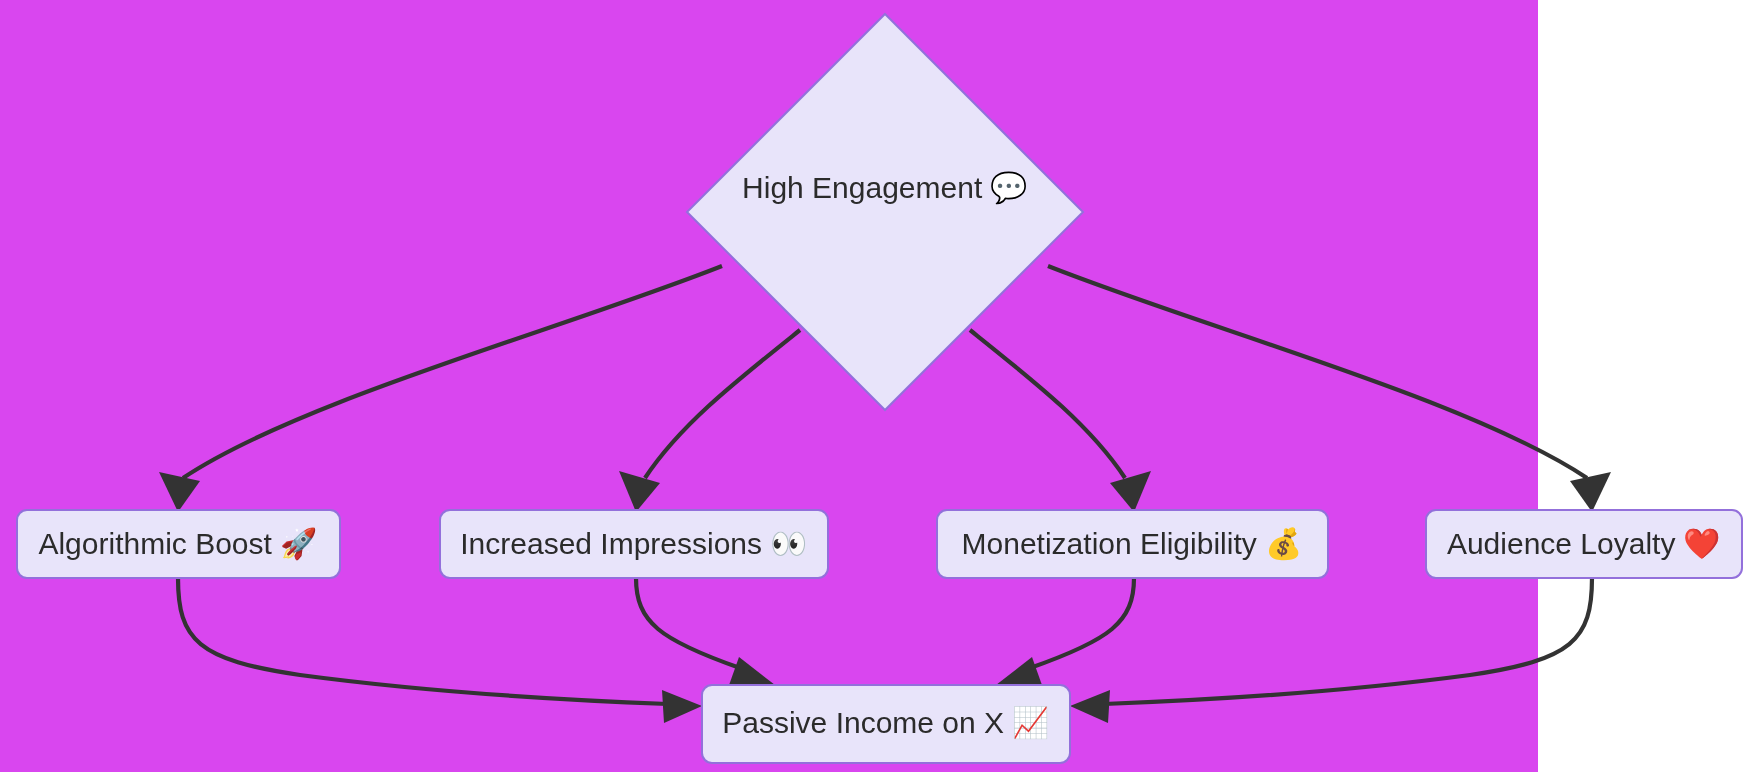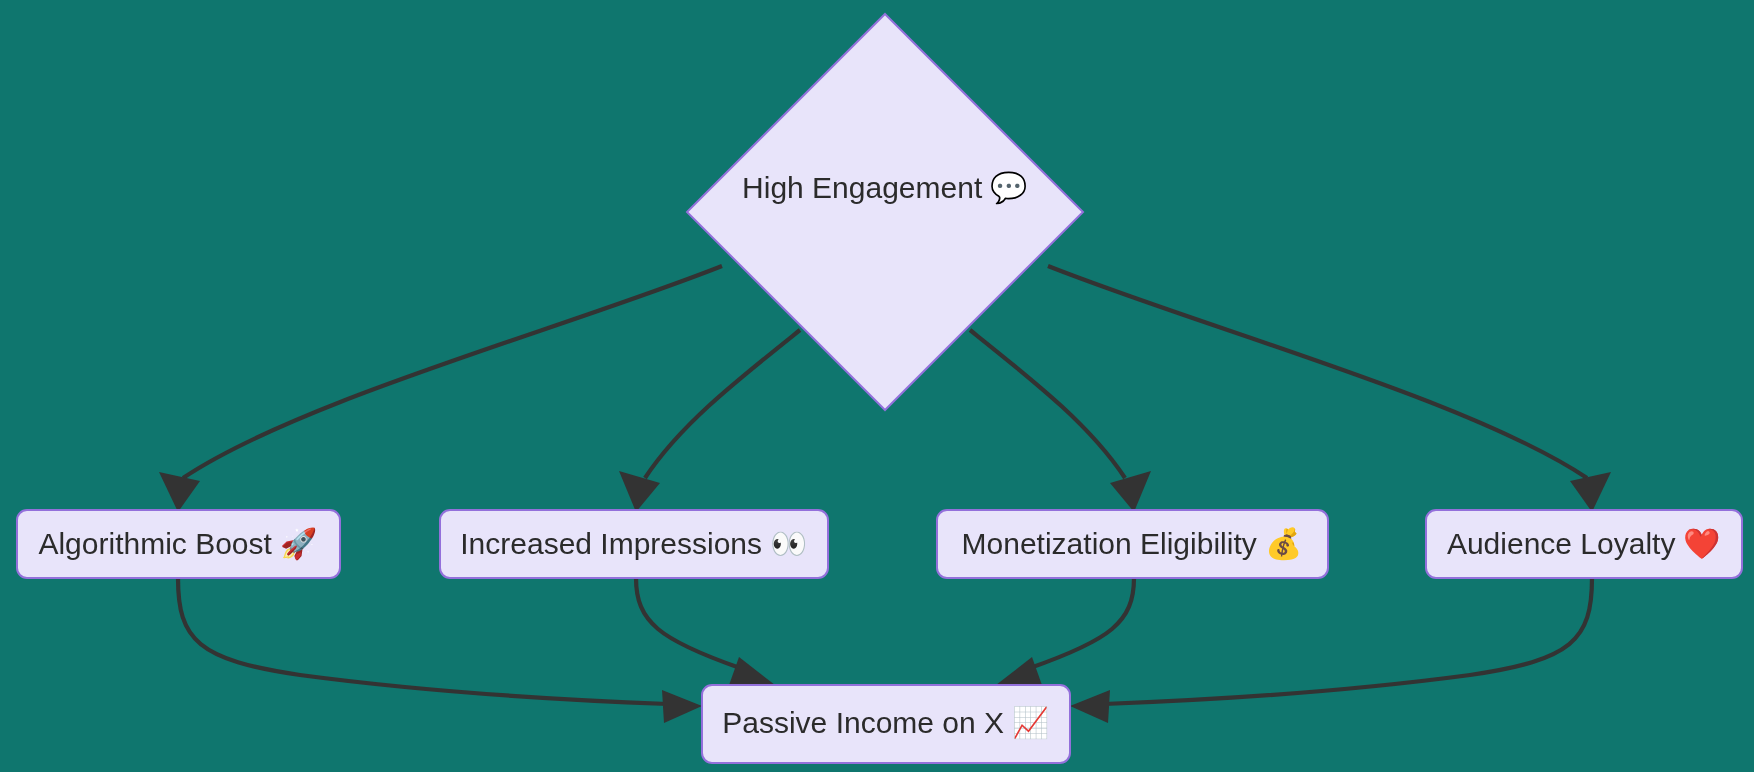--- a/index.html
+++ b/index.html
@@ -9,23 +9,23 @@
     background: #ffffff;
   }
   body {
     width: 1754px;
     height: 772px;
     overflow: hidden;
     font-family: "Liberation Sans", "DejaVu Sans", sans-serif;
   }
   #flowchart-root {
     position: relative;
-    width: 1754px;
+    width: 1538px;
     height: 772px;
-    background: #0f766e;
+    background: #d946ef;
   }
   #flow-svg {
     position: absolute;
     left: 0;
     top: 0;
     width: 1754px;
     height: 772px;
     display: block;
   }
   .node-shape {

